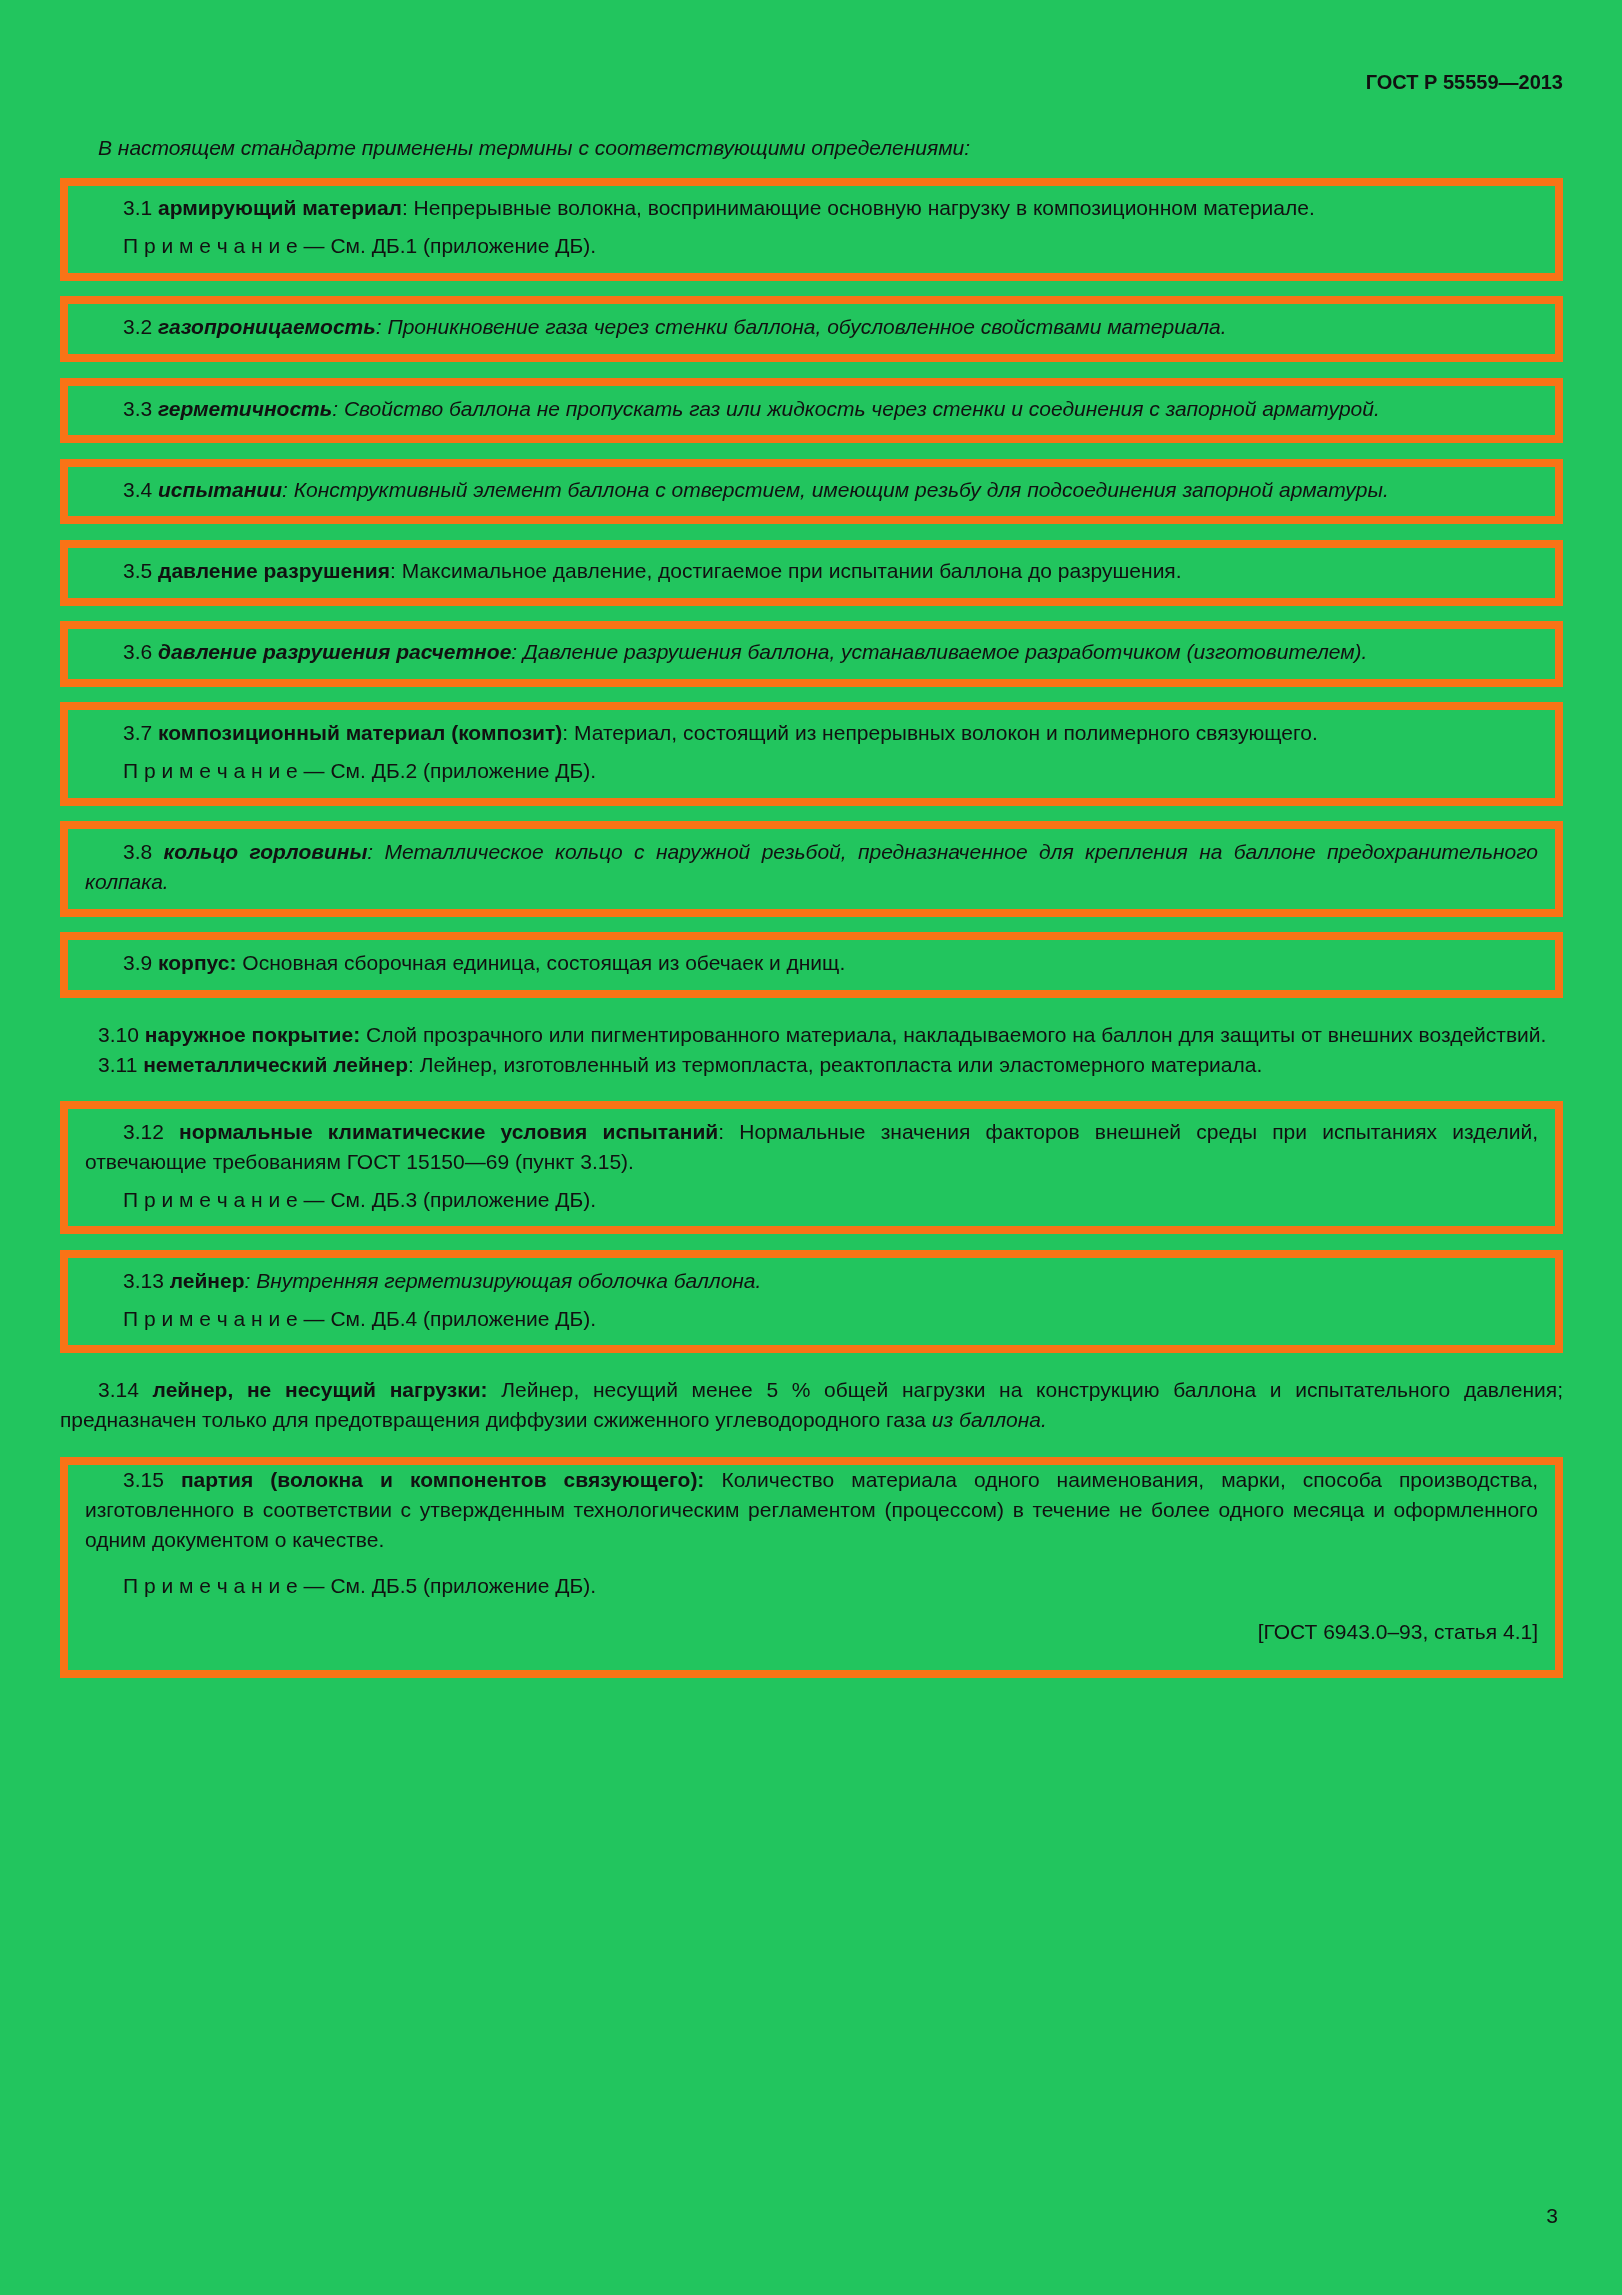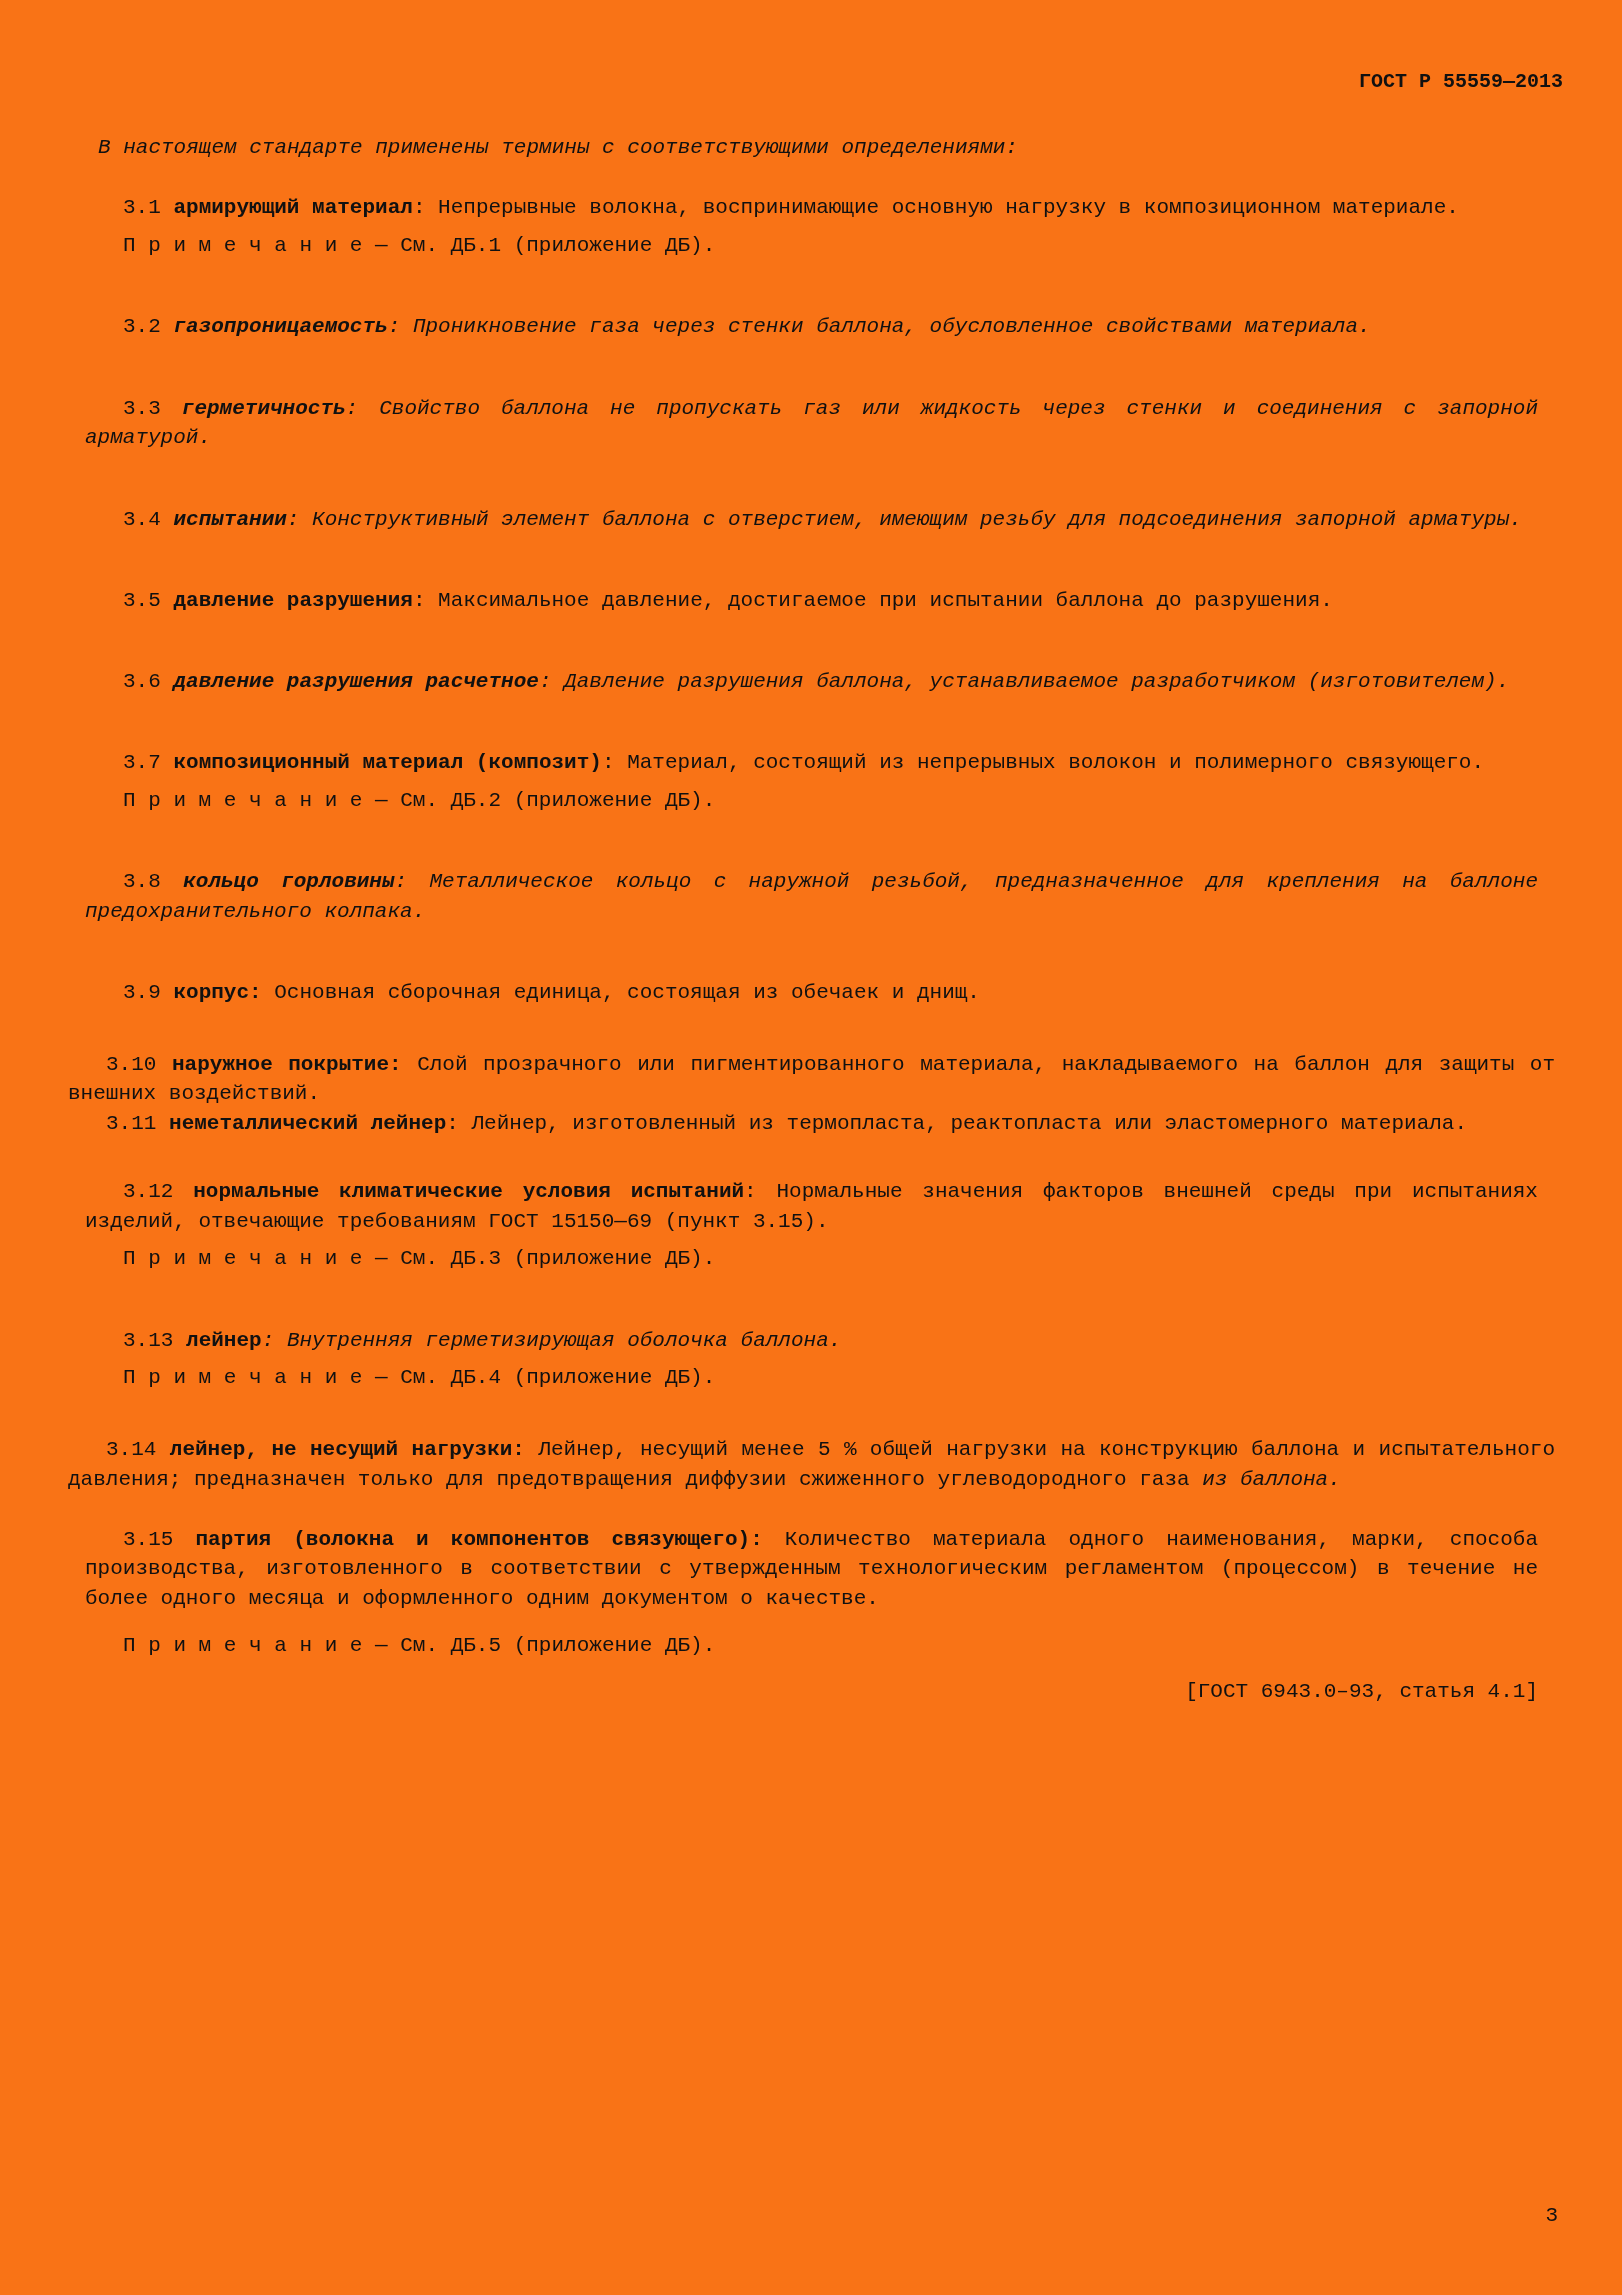--- a/index.html
+++ b/index.html
@@ -2,23 +2,23 @@
 <html lang="ru" style="font-size:10.5px"><head>
 <meta charset="utf-8">
 <style>
   * { box-sizing: border-box; }
   html, body { margin: 0; padding: 0; background: #ffffff; }
   .page {
     position: relative;
     width: 1623px;
     height: 2295px;
     margin: 0 auto;
-    background: #f97316;
+    background: #22c55e;
     color: #111111;
-    font-family: Liberation Mono, monospace;
+    font-family: Liberation Sans, sans-serif;
     font-size: 21px;
     line-height: 1.42;
     padding: 68px 60px 0 60px;
     overflow: hidden;
   }
   .doc-header {
     text-align: right;
     font-weight: 700;
     font-size: 20px;
     margin: 0 0 37px 0;
@@ -42,21 +42,21 @@
   }
   .block.pb-lg { padding-bottom: 23.6px; padding-top: 0; }
   .para { margin: 0; text-indent: 38px; }
   .term { font-weight: 700; }
   .t-it .term { font-style: italic; }
   .d-it .deftext, .d-it .sep { font-style: italic; }
   .tail { font-style: italic; }
   .note { margin: 7.9px 0 0 0; text-indent: 38px; text-align: left; }
   .note-lg { margin-top: 17px; }
   .src { margin: 15.7px 0 0 0; text-indent: 38px; text-align: right; }
-  .plain-group { margin: 22px 8px; }
+  .plain-group { margin: 22px 0; }
   .plain { margin: 0; text-indent: 38px; text-align: justify; }
   .page-number {
     position: absolute;
     right: 65px;
     bottom: 64px;
     font-size: 21px;
   }
 </style>
 </head>
 <body>

